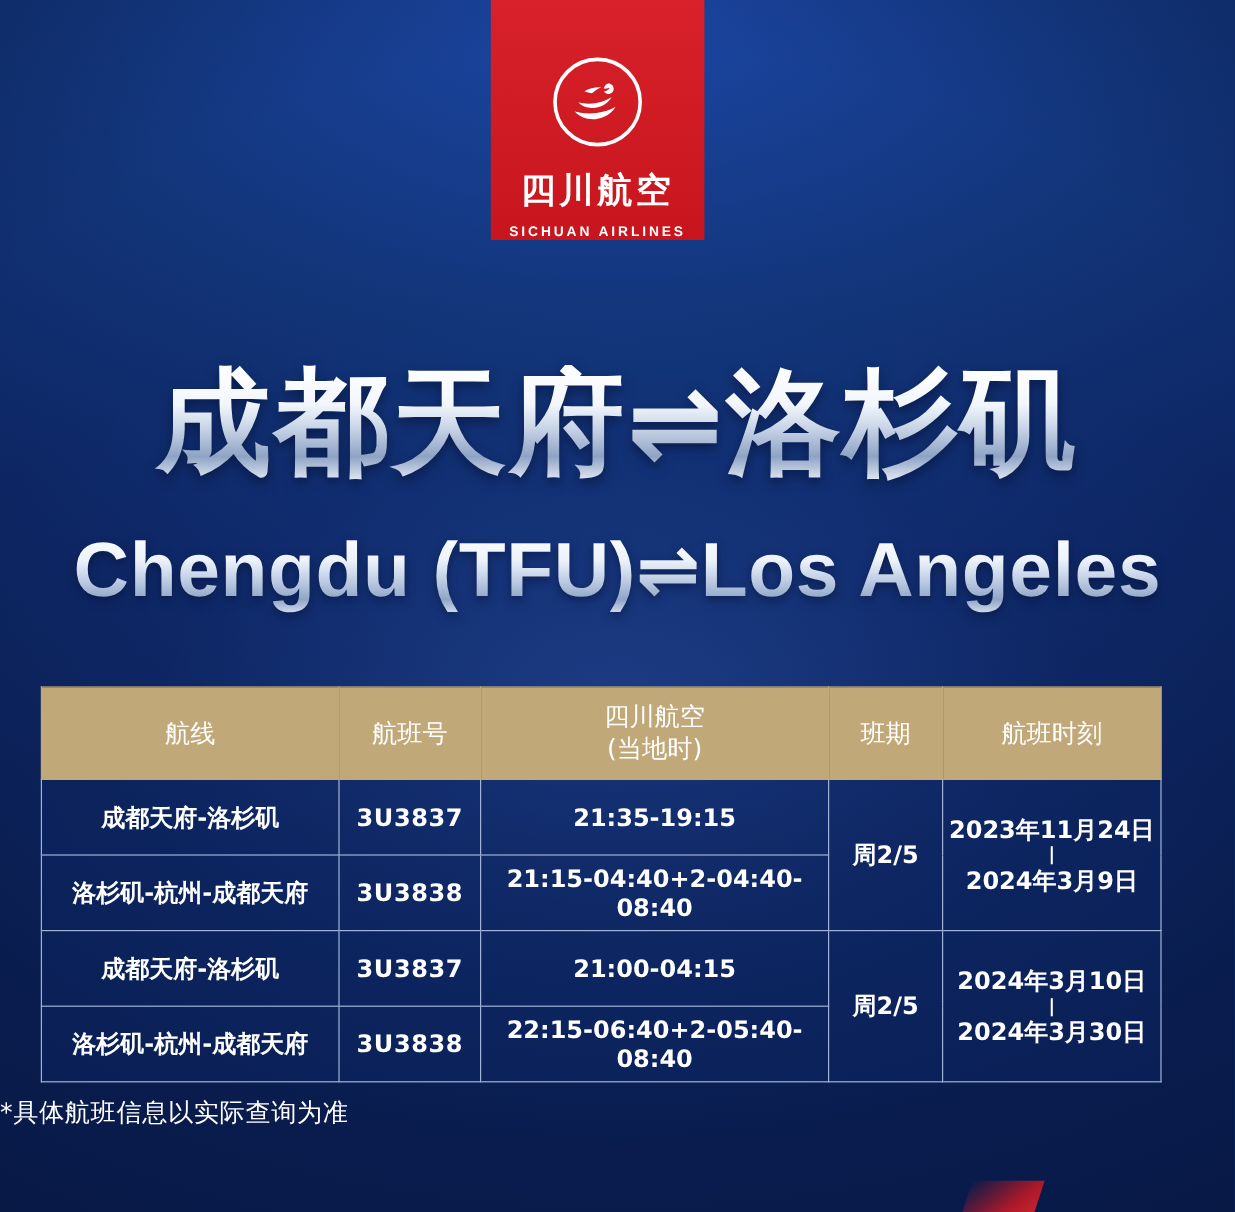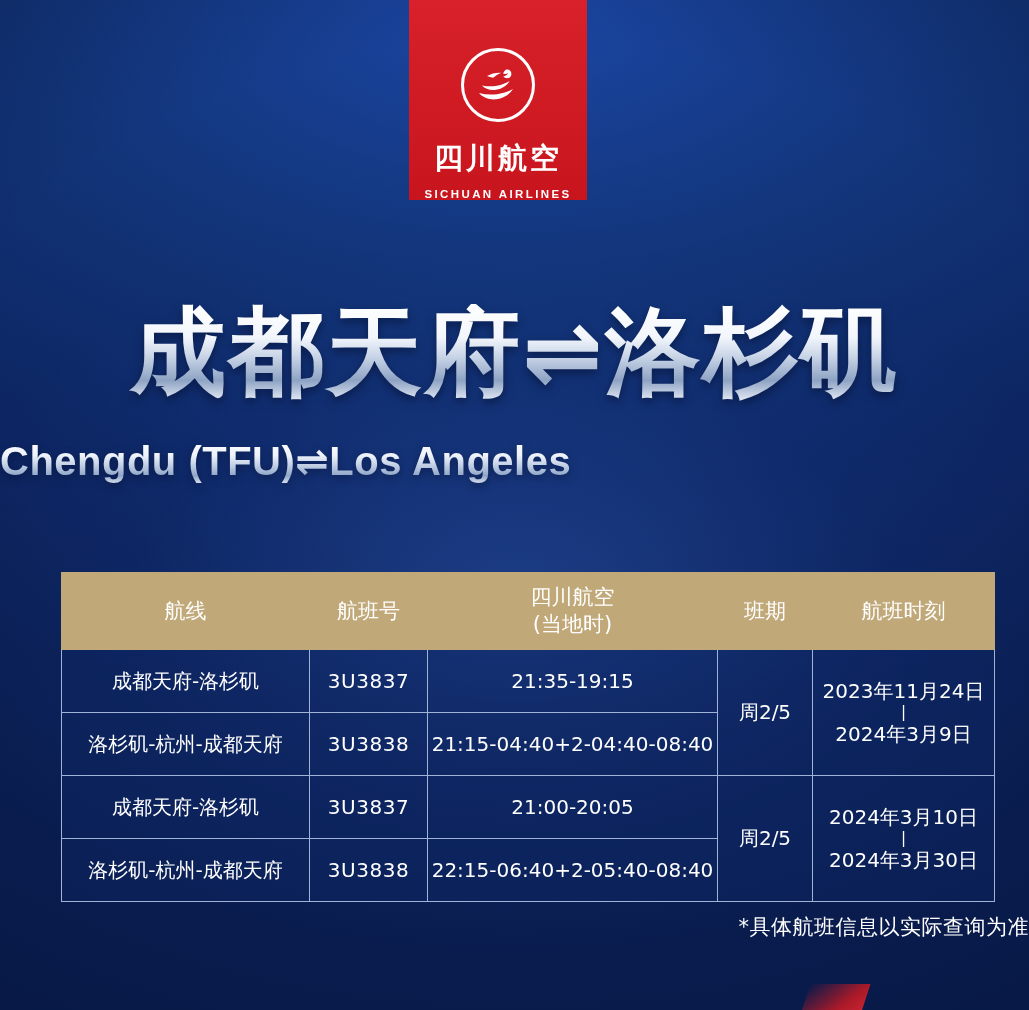--- a/index.html
+++ b/index.html
@@ -102,37 +102,37 @@
     -webkit-text-fill-color: transparent;
     filter: drop-shadow(0 4px 5px rgba(3,12,44,0.55));
     white-space: nowrap;
     margin-top: 12px;
   }
   .title-en {
     position: absolute;
     left: 0;
     right: 0;
     top: 438px;
-    text-align: left;
-    font-size: 40px;
+    text-align: center;
+    font-size: 64px;
     font-weight: bold;
     letter-spacing: 0.5px;
     background: linear-gradient(180deg, #ffffff 0%, #eef3fb 38%, #bccbe2 62%, #8fa5c6 82%, #dde6f3 100%);
     -webkit-background-clip: text;
     background-clip: text;
     color: transparent;
     -webkit-text-fill-color: transparent;
     filter: drop-shadow(0 3px 4px rgba(3,12,44,0.5));
     white-space: nowrap;
   }
 
   
   .table-wrap {
     position: absolute;
-    left: 61px;
+    left: 34px;
     top: 572px;
     width: 933px;
   }
   table.schedule {
     width: 100%;
     border-collapse: collapse;
     table-layout: fixed;
     font-family: "DejaVu Sans", "Liberation Sans", sans-serif;
   }
   table.schedule th,
@@ -148,46 +148,45 @@
     font-weight: normal;
     font-size: 21px;
     height: 74px;
     line-height: 1.28;
     border-color: #c0a878;
   }
   table.schedule tbody td {
     background: rgba(13,40,104,0.35);
     font-size: 20px;
     height: 60px;
-    font-weight: normal;
+    font-weight: bold;
   }
   td.route { font-size: 20px; }
   td.flightno { font-size: 20px; letter-spacing: 0.5px; }
   td.times { font-size: 19px; }
   td.freq { font-size: 20px; }
   td.dates { font-size: 19px; line-height: 1.5; }
   .date-sep {
     display: block;
     font-size: 15px;
     line-height: 0.85;
     color: #ffffff;
   }
 
   
   .footnote {
     position: absolute;
     left: 0;
     right: 0;
     top: 913px;
-    text-align: right;
+    text-align: left;
     color: #ffffff;
     font-size: 21px;
     font-family: "DejaVu Sans", "Liberation Sans", sans-serif;
     letter-spacing: 0.5px;
-    margin-left: 11px;
   }
 
   
   .bottom-accent {
     position: absolute;
     right: 165px;
     bottom: -14px;
     width: 60px;
     height: 40px;
     background: linear-gradient(135deg, rgba(200,25,35,0.0) 0%, rgba(200,25,35,0.85) 60%, rgba(220,40,50,0.95) 100%);
@@ -252,21 +251,21 @@
         </td>
       </tr>
       <tr>
         <td class="route">洛杉矶-杭州-成都天府</td>
         <td class="flightno">3U3838</td>
         <td class="times">21:15-04:40+2-04:40-08:40</td>
       </tr>
       <tr>
         <td class="route">成都天府-洛杉矶</td>
         <td class="flightno">3U3837</td>
-        <td class="times">21:00-20:05</td>
+        <td class="times">21:00-04:15</td>
         <td class="freq" rowspan="2">周2/5</td>
         <td class="dates" rowspan="2">
           <span>2024年3月10日</span>
           <span class="date-sep">|</span>
           <span>2024年3月30日</span>
         </td>
       </tr>
       <tr>
         <td class="route">洛杉矶-杭州-成都天府</td>
         <td class="flightno">3U3838</td>

